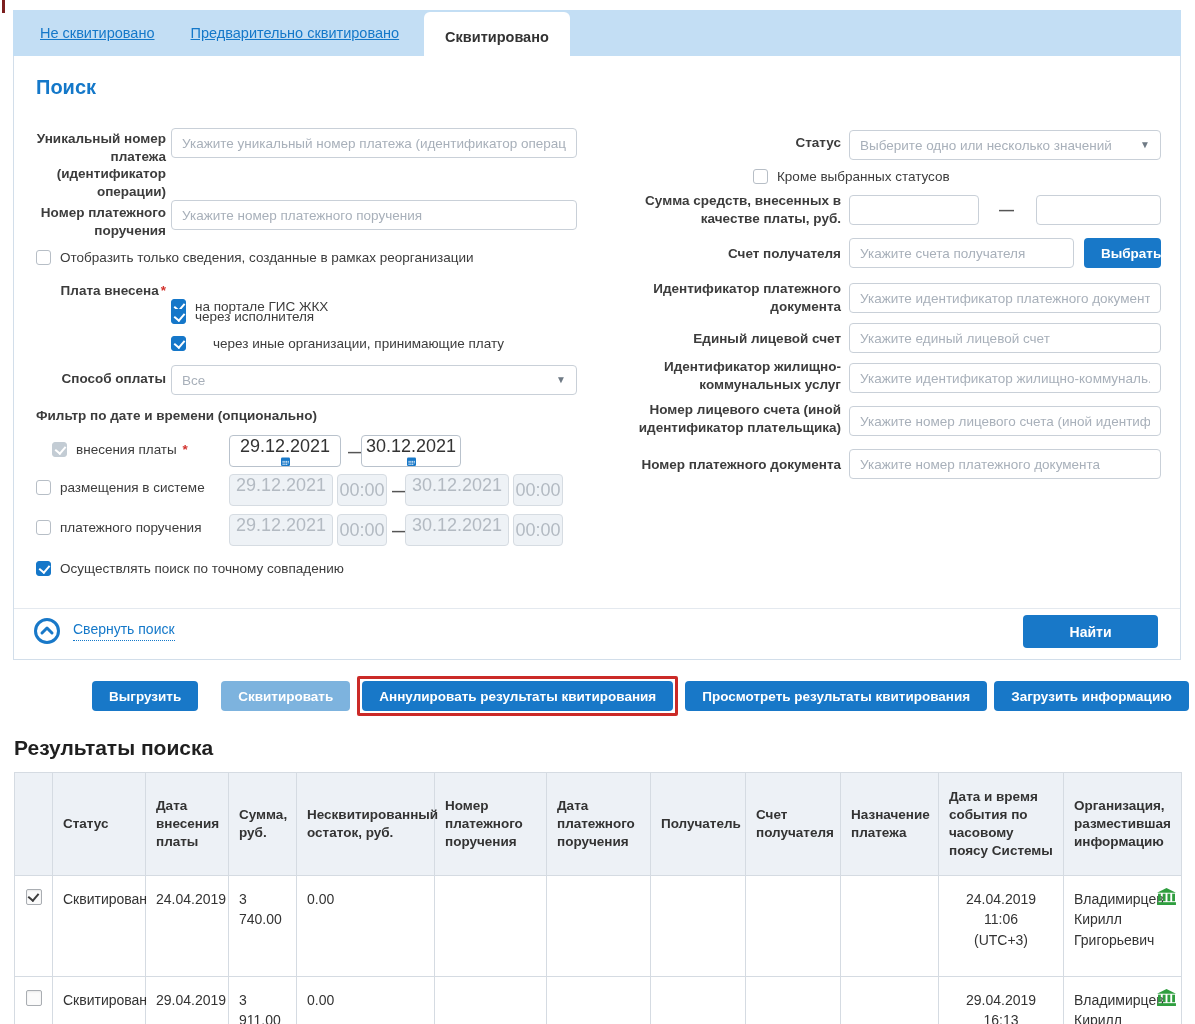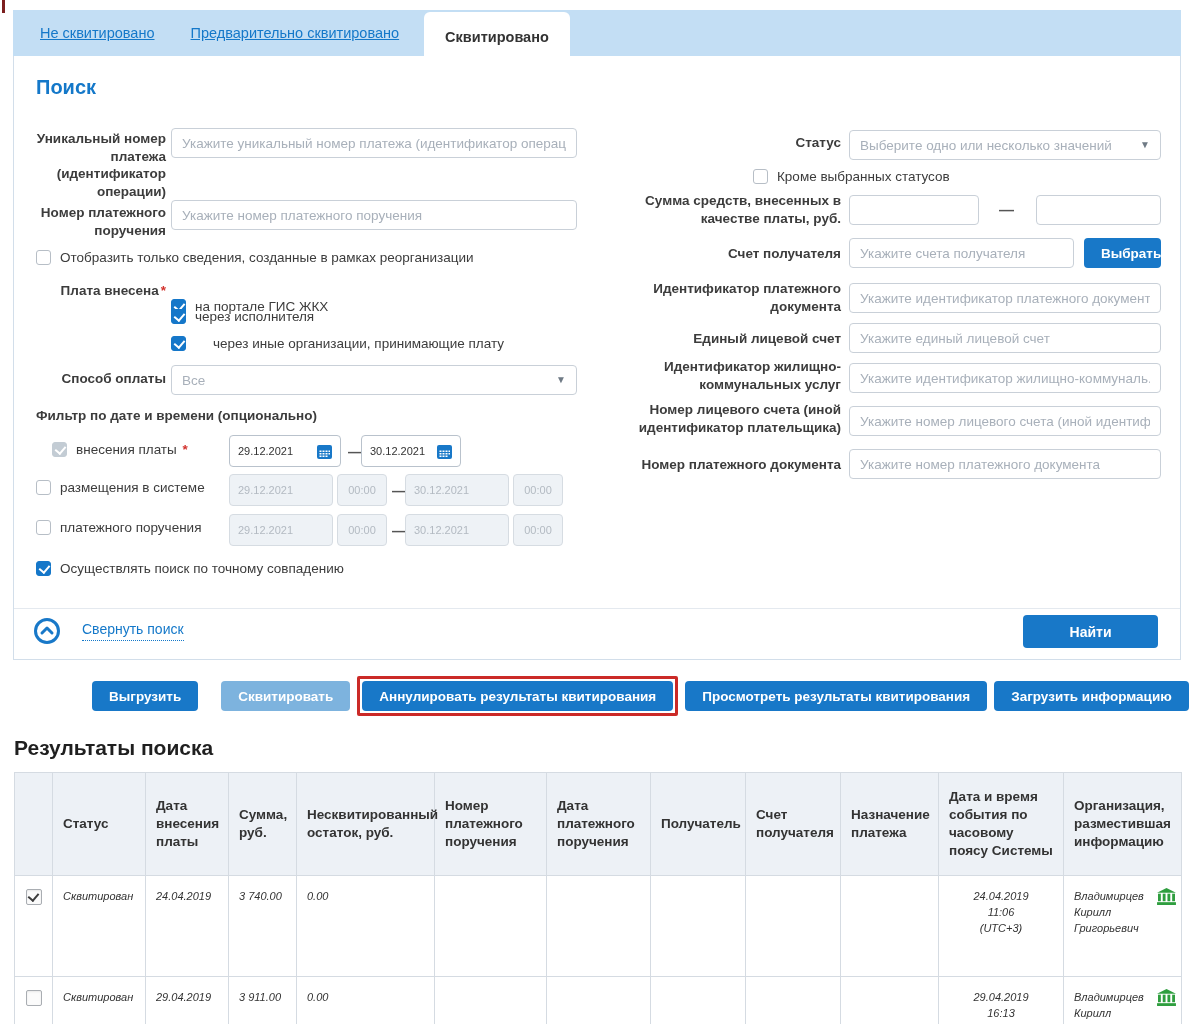--- a/index.html
+++ b/index.html
@@ -38,44 +38,44 @@
   .cb{width:15px;height:15px;min-width:15px;border:1px solid #b7bec6;border-radius:3px;background:#fff;display:inline-block;position:relative;cursor:pointer;}
   .cb.checked{background:#1577c9;border-color:#1577c9;}
   .cb.checked::after{content:"";position:absolute;left:4px;top:1px;width:5px;height:8px;border:solid #fff;border-width:0 2px 2px 0;transform:rotate(40deg);}
   .cb.discheck{background:#c3ccd4;border-color:#c3ccd4;cursor:default;}
   .cb.discheck::after{content:"";position:absolute;left:4px;top:1px;width:5px;height:8px;border:solid #fff;border-width:0 2px 2px 0;transform:rotate(40deg);}
   .cbrow{position:absolute;display:flex;align-items:center;gap:9px;font-size:13.5px;color:#3c3c3c;line-height:15px;}
 
   .subhead{position:absolute;left:22px;font-size:13.5px;font-weight:bold;color:#3c3c3c;}
 
   .dfield{position:absolute;height:32px;border:1px solid #b9c2cc;border-radius:4px;background:#fff;display:flex;
-    align-items:center;justify-content:space-between;padding:0 8px;font-size:11px;color:#333;}
+    align-items:center;justify-content:space-between;padding:0 8px;font-size:18px;color:#333;flex-direction:column;}
   .dfield.dis{background:#eef2f6;border-color:#d6dce2;color:#b3bac2;}
   .dash{position:absolute;color:#555;font-size:15px;font-weight:bold;}
 
   .btn{background:#1878c8;color:#fff;font-weight:bold;font-size:13.5px;border:none;border-radius:4px;height:30px;
     padding:0 17px;font-family:inherit;cursor:pointer;white-space:nowrap;}
   .btn.light{background:#7db3de;margin-left:16px;}
   .btn-find{position:absolute;left:1009px;top:559px;width:135px;height:33px;font-size:14px;}
   .btn-select{position:absolute;left:1070px;top:182px;width:77px;}
 
   .divider{position:absolute;left:0;right:0;top:552px;height:1px;background:#e4e9ef;}
-  .collapse{position:absolute;left:20px;top:562px;display:flex;align-items:center;gap:22px;cursor:pointer;}
+  .collapse{position:absolute;left:20px;top:562px;display:flex;align-items:center;gap:13px;cursor:pointer;}
   .collapse-text{color:#1478c9;font-size:14px;border-bottom:1px dotted #1478c9;padding-bottom:3px;}
 
   
   .actions{position:absolute;left:92px;top:676px;height:40px;display:flex;align-items:center;gap:7px;}
   .redframe{border:3px solid #cb2a27;padding:2px;border-radius:2px;display:flex;}
 
   
   .results-title{position:absolute;left:14px;top:736px;font-size:21px;font-weight:bold;color:#1f1f1f;}
   table.res{position:absolute;left:14px;top:772px;width:1167px;border-collapse:collapse;table-layout:fixed;}
   table.res th{background:#edf1f6;border:1px solid #d5dbe2;font-weight:bold;font-size:13.5px;color:#333;
     text-align:left;vertical-align:middle;padding:8px 10px;line-height:1.35;height:86px;}
-  table.res td{border:1px solid #d5dbe2;font-size:11px;color:#333;vertical-align:top;padding:13px 10px;line-height:1.45;background:#fff;font-style:italic;}
+  table.res td{border:1px solid #d5dbe2;font-size:14px;color:#333;vertical-align:top;padding:13px 10px;line-height:1.45;background:#fff;}
   tr.r1 td{height:74px;} tr.r2 td{height:70px;}
   td.cbcell,th.cbcell{text-align:center;padding-left:4px;padding-right:4px;}
   .tcb{width:14px;height:14px;border:1px solid #a9adb2;border-radius:2px;background:#fbfbfb;display:inline-block;position:relative;cursor:pointer;box-shadow:inset 0 1px 2px rgba(0,0,0,.08);}
   .tcb.checked::after{content:"";position:absolute;left:3px;top:1px;width:5px;height:8px;border:solid #3c3c3c;border-width:0 2px 2px 0;transform:rotate(40deg);}
   td.event{text-align:center;}
   td.event span{display:block;}
   td.org{position:relative;padding-right:26px;}
   .bank-ic{position:absolute;right:5px;top:12px;}
 </style>
 </head>

